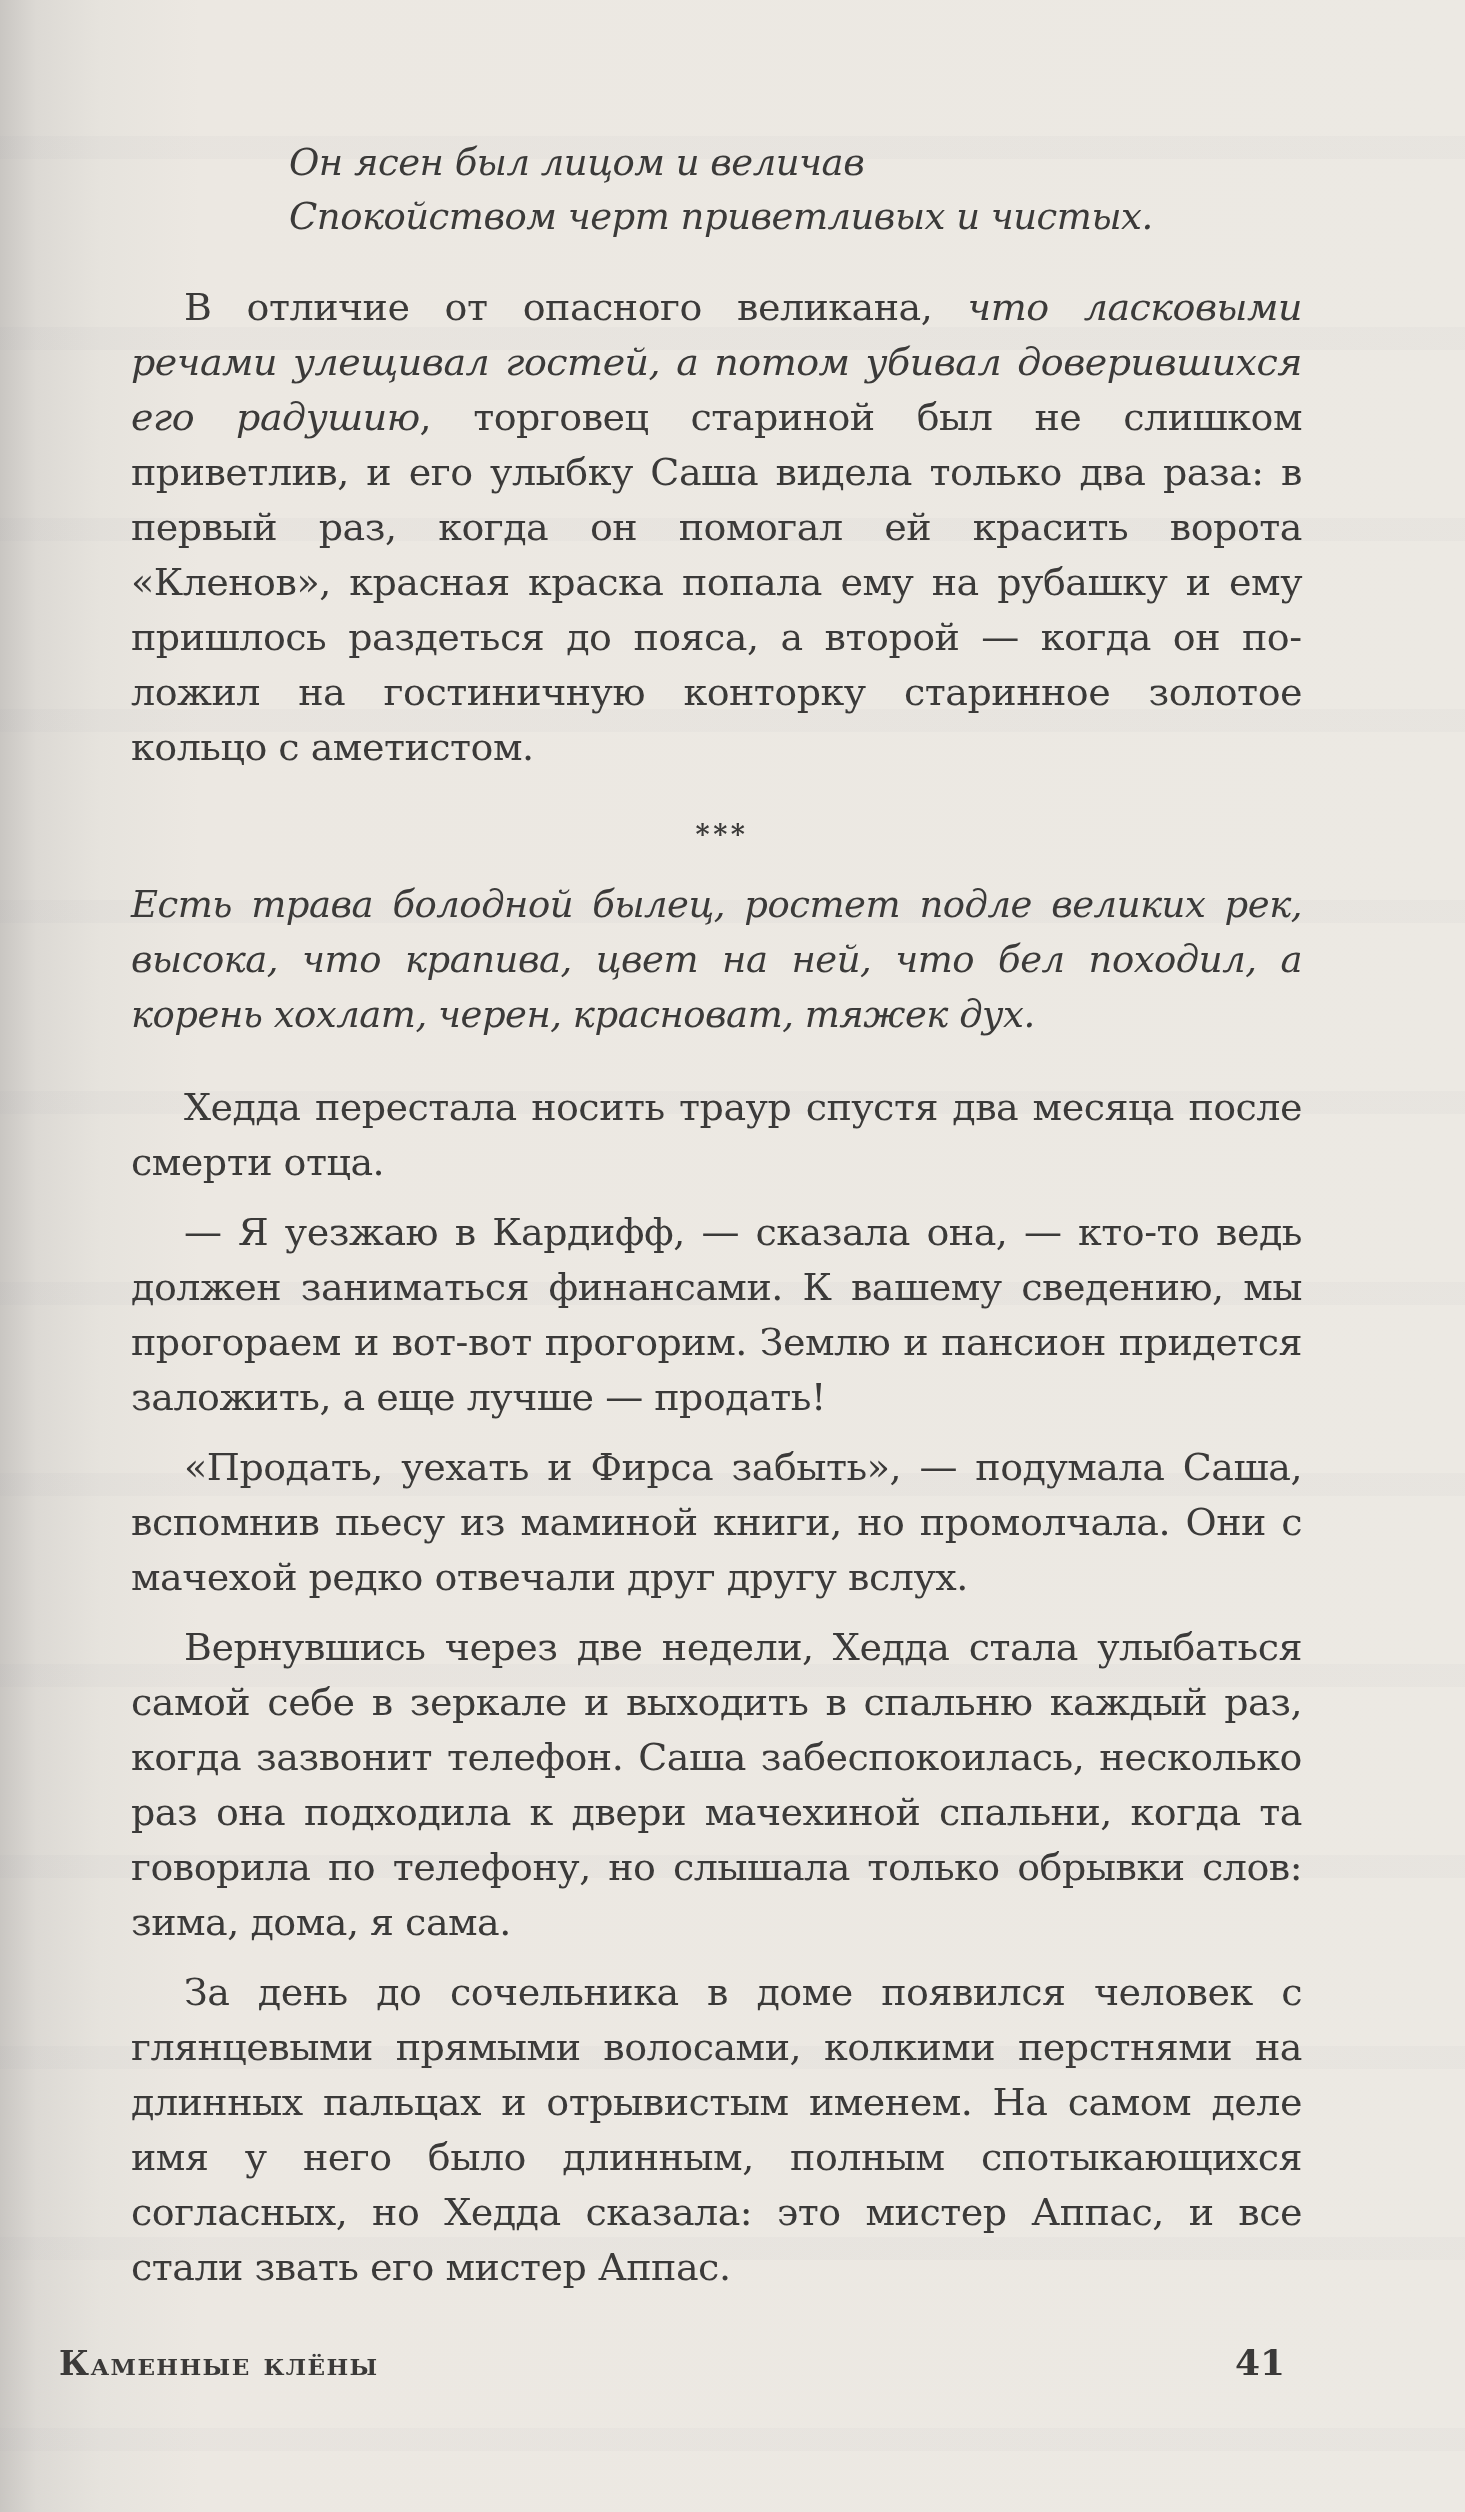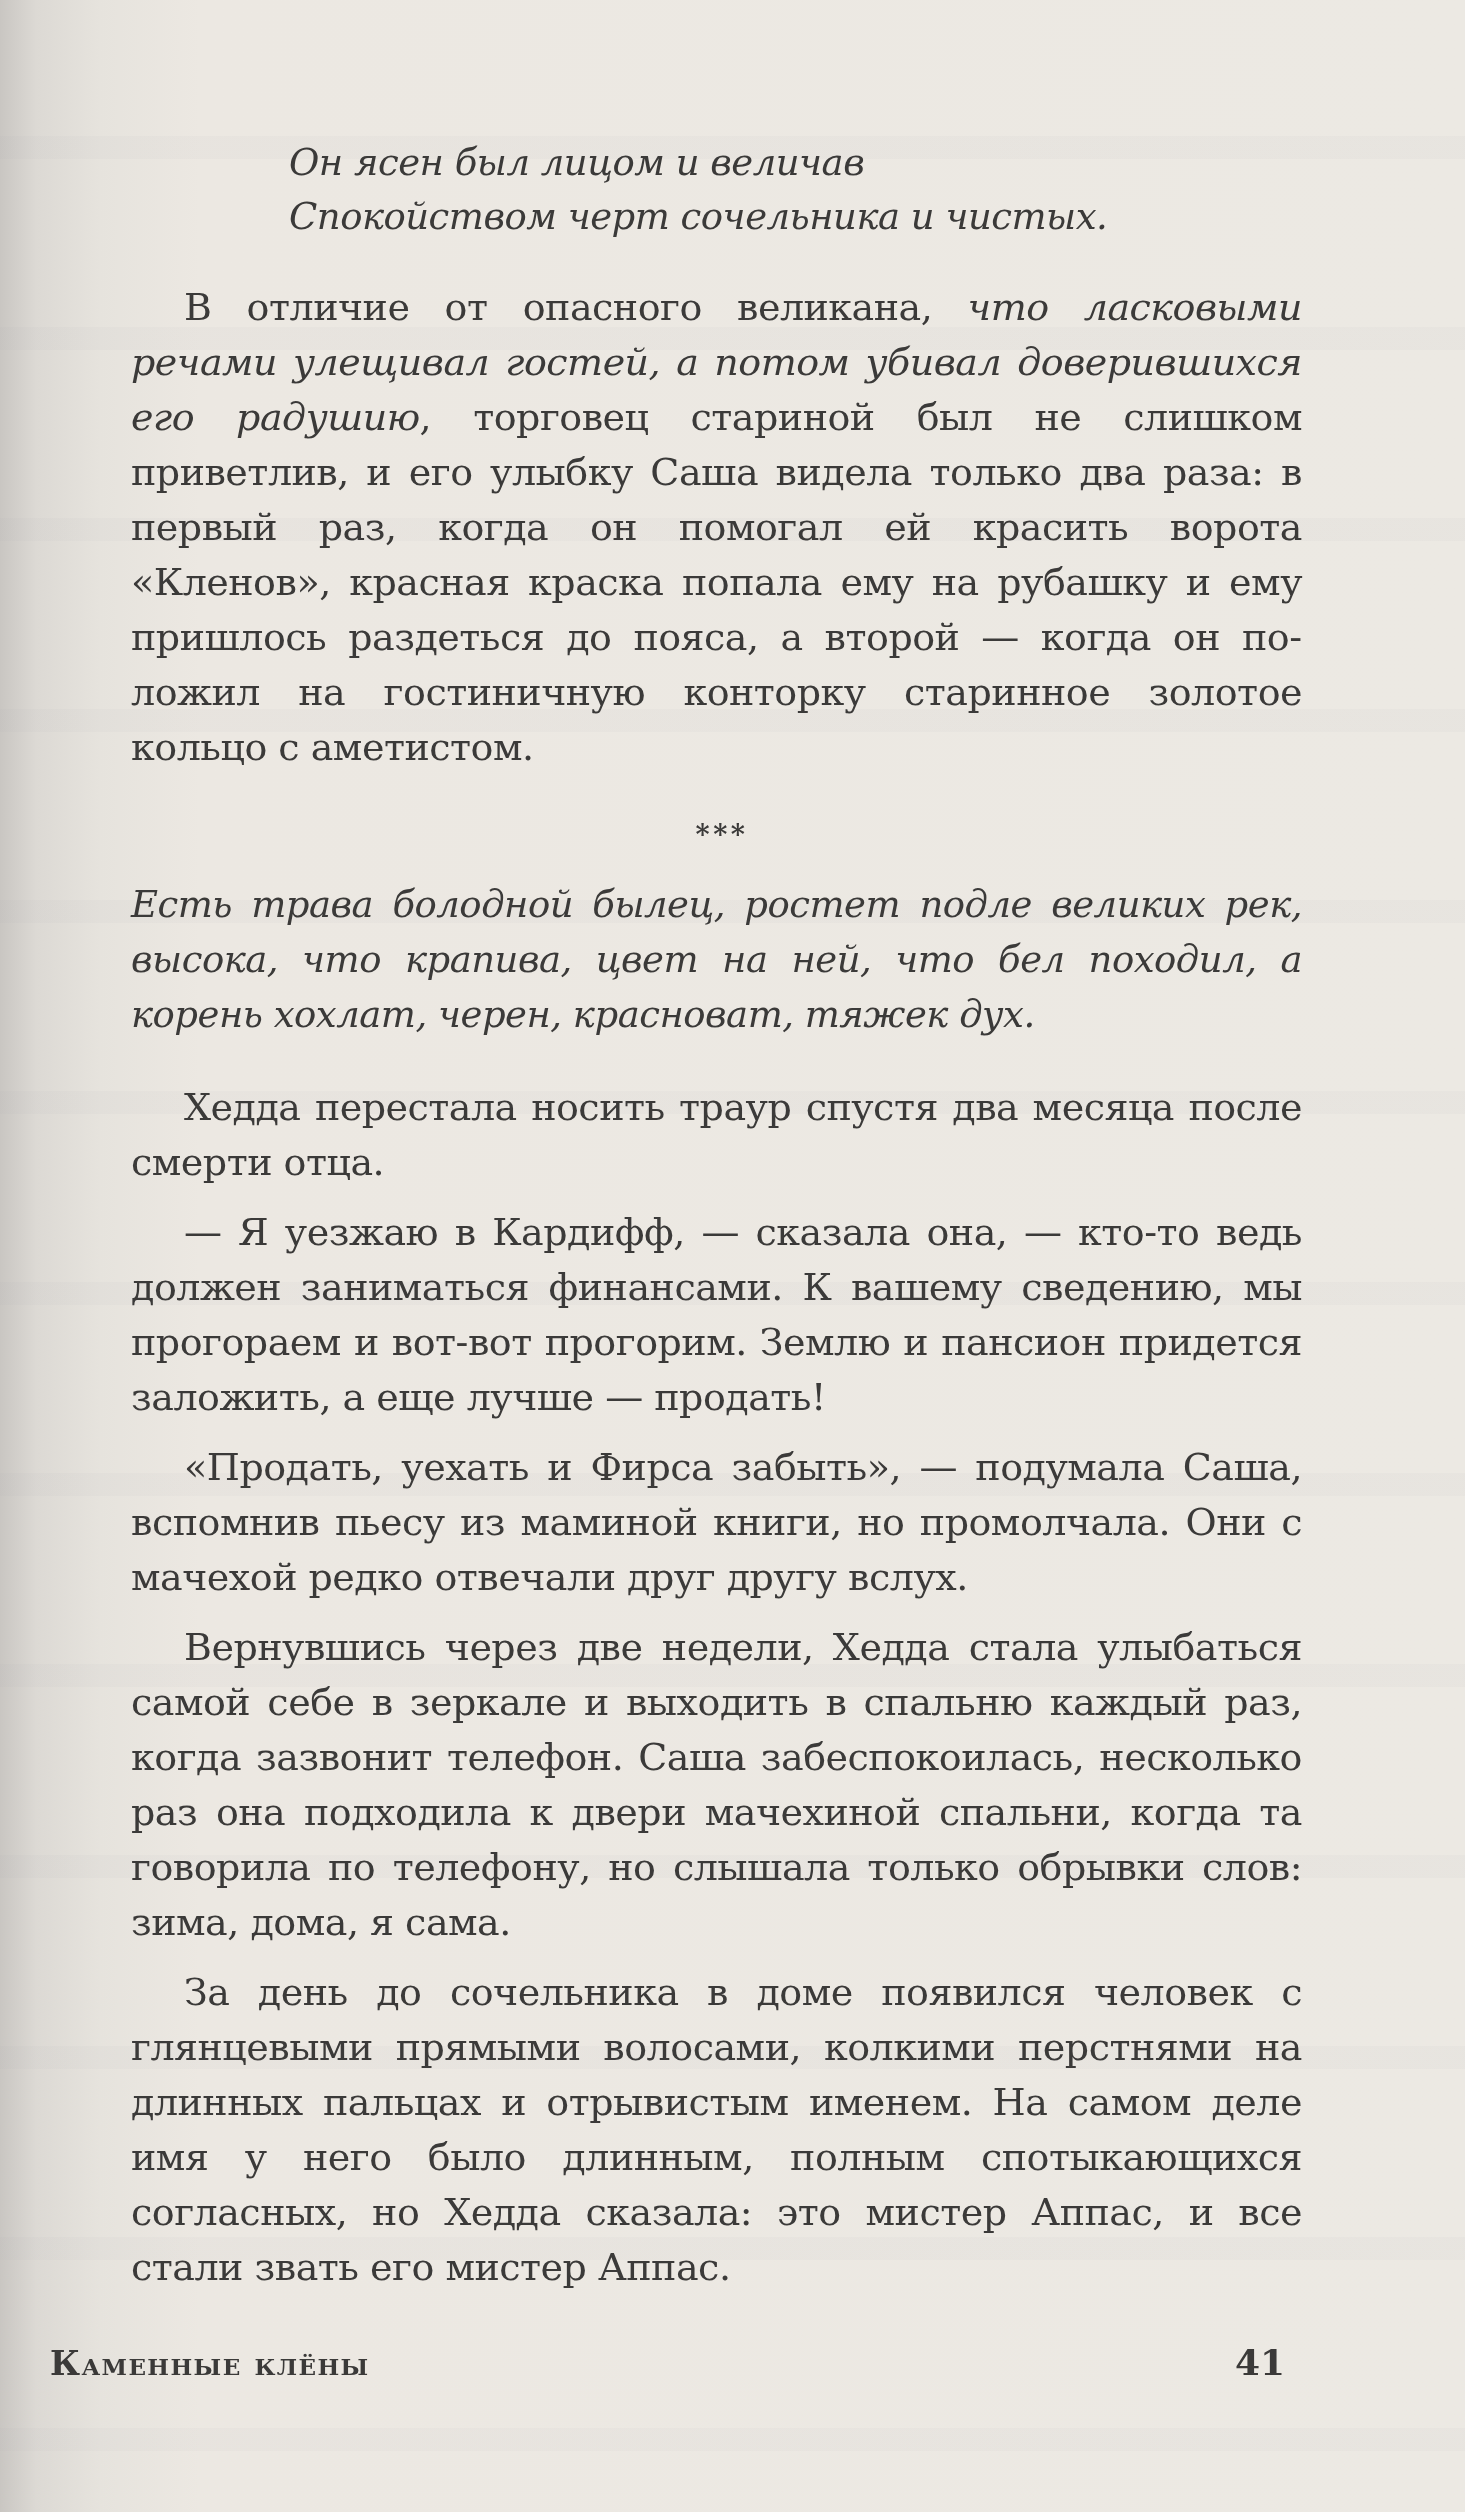--- a/index.html
+++ b/index.html
@@ -81,36 +81,37 @@
       justify-content: space-between;
       align-items: baseline;
       font-family: "DejaVu Serif", "Liberation Serif", serif;
       color: #3b3a39;
       font-weight: bold;
     }
     .footer .running-title {
       font-variant: small-caps;
       font-size: 33px;
       letter-spacing: 1.4px;
+      margin-left: 9px;
     }
     .footer .page-number {
       font-size: 36px;
     }
   </style>
 </head>
 <body>
 
 <div class="page">
   <div class="bleed"></div>
 
   <div class="content">
 
     <div class="epigraph">
       <span class="line">Он ясен был лицом и величав</span>
-      <span class="line">Спокойством черт сочельника и чистых.</span>
+      <span class="line">Спокойством черт приветливых и чистых.</span>
     </div>
 
     <p><span>В отличие от опасного великана, </span><em>что ласковыми речами уле­щивал гостей, а потом убивал доверившихся его радушию</em><span>, торго­вец стариной был не слишком приветлив, и его улыбку Саша видела только два раза: в первый раз, когда он помогал ей кра­сить ворота «Кленов», красная краска попала ему на рубашку и ему пришлось раздеться до пояса, а второй — когда он по­ложил на гостиничную конторку старинное золотое кольцо с аметистом.</span></p>
 
     <div class="separator">***</div>
 
     <p class="citation">Есть трава болодной былец, ростет подле великих рек, высока, что крапива, цвет на ней, что бел походил, а корень хохлат, че­рен, красноват, тяжек дух.</p>
 
     <p>Хедда перестала носить траур спустя два месяца после смерти отца.</p>
     <p>— Я уезжаю в Кардифф, — сказала она, — кто-то ведь должен заниматься финансами. К вашему сведению, мы про­гораем и вот-вот прогорим. Землю и пансион придется зало­жить, а еще лучше — продать!</p>

